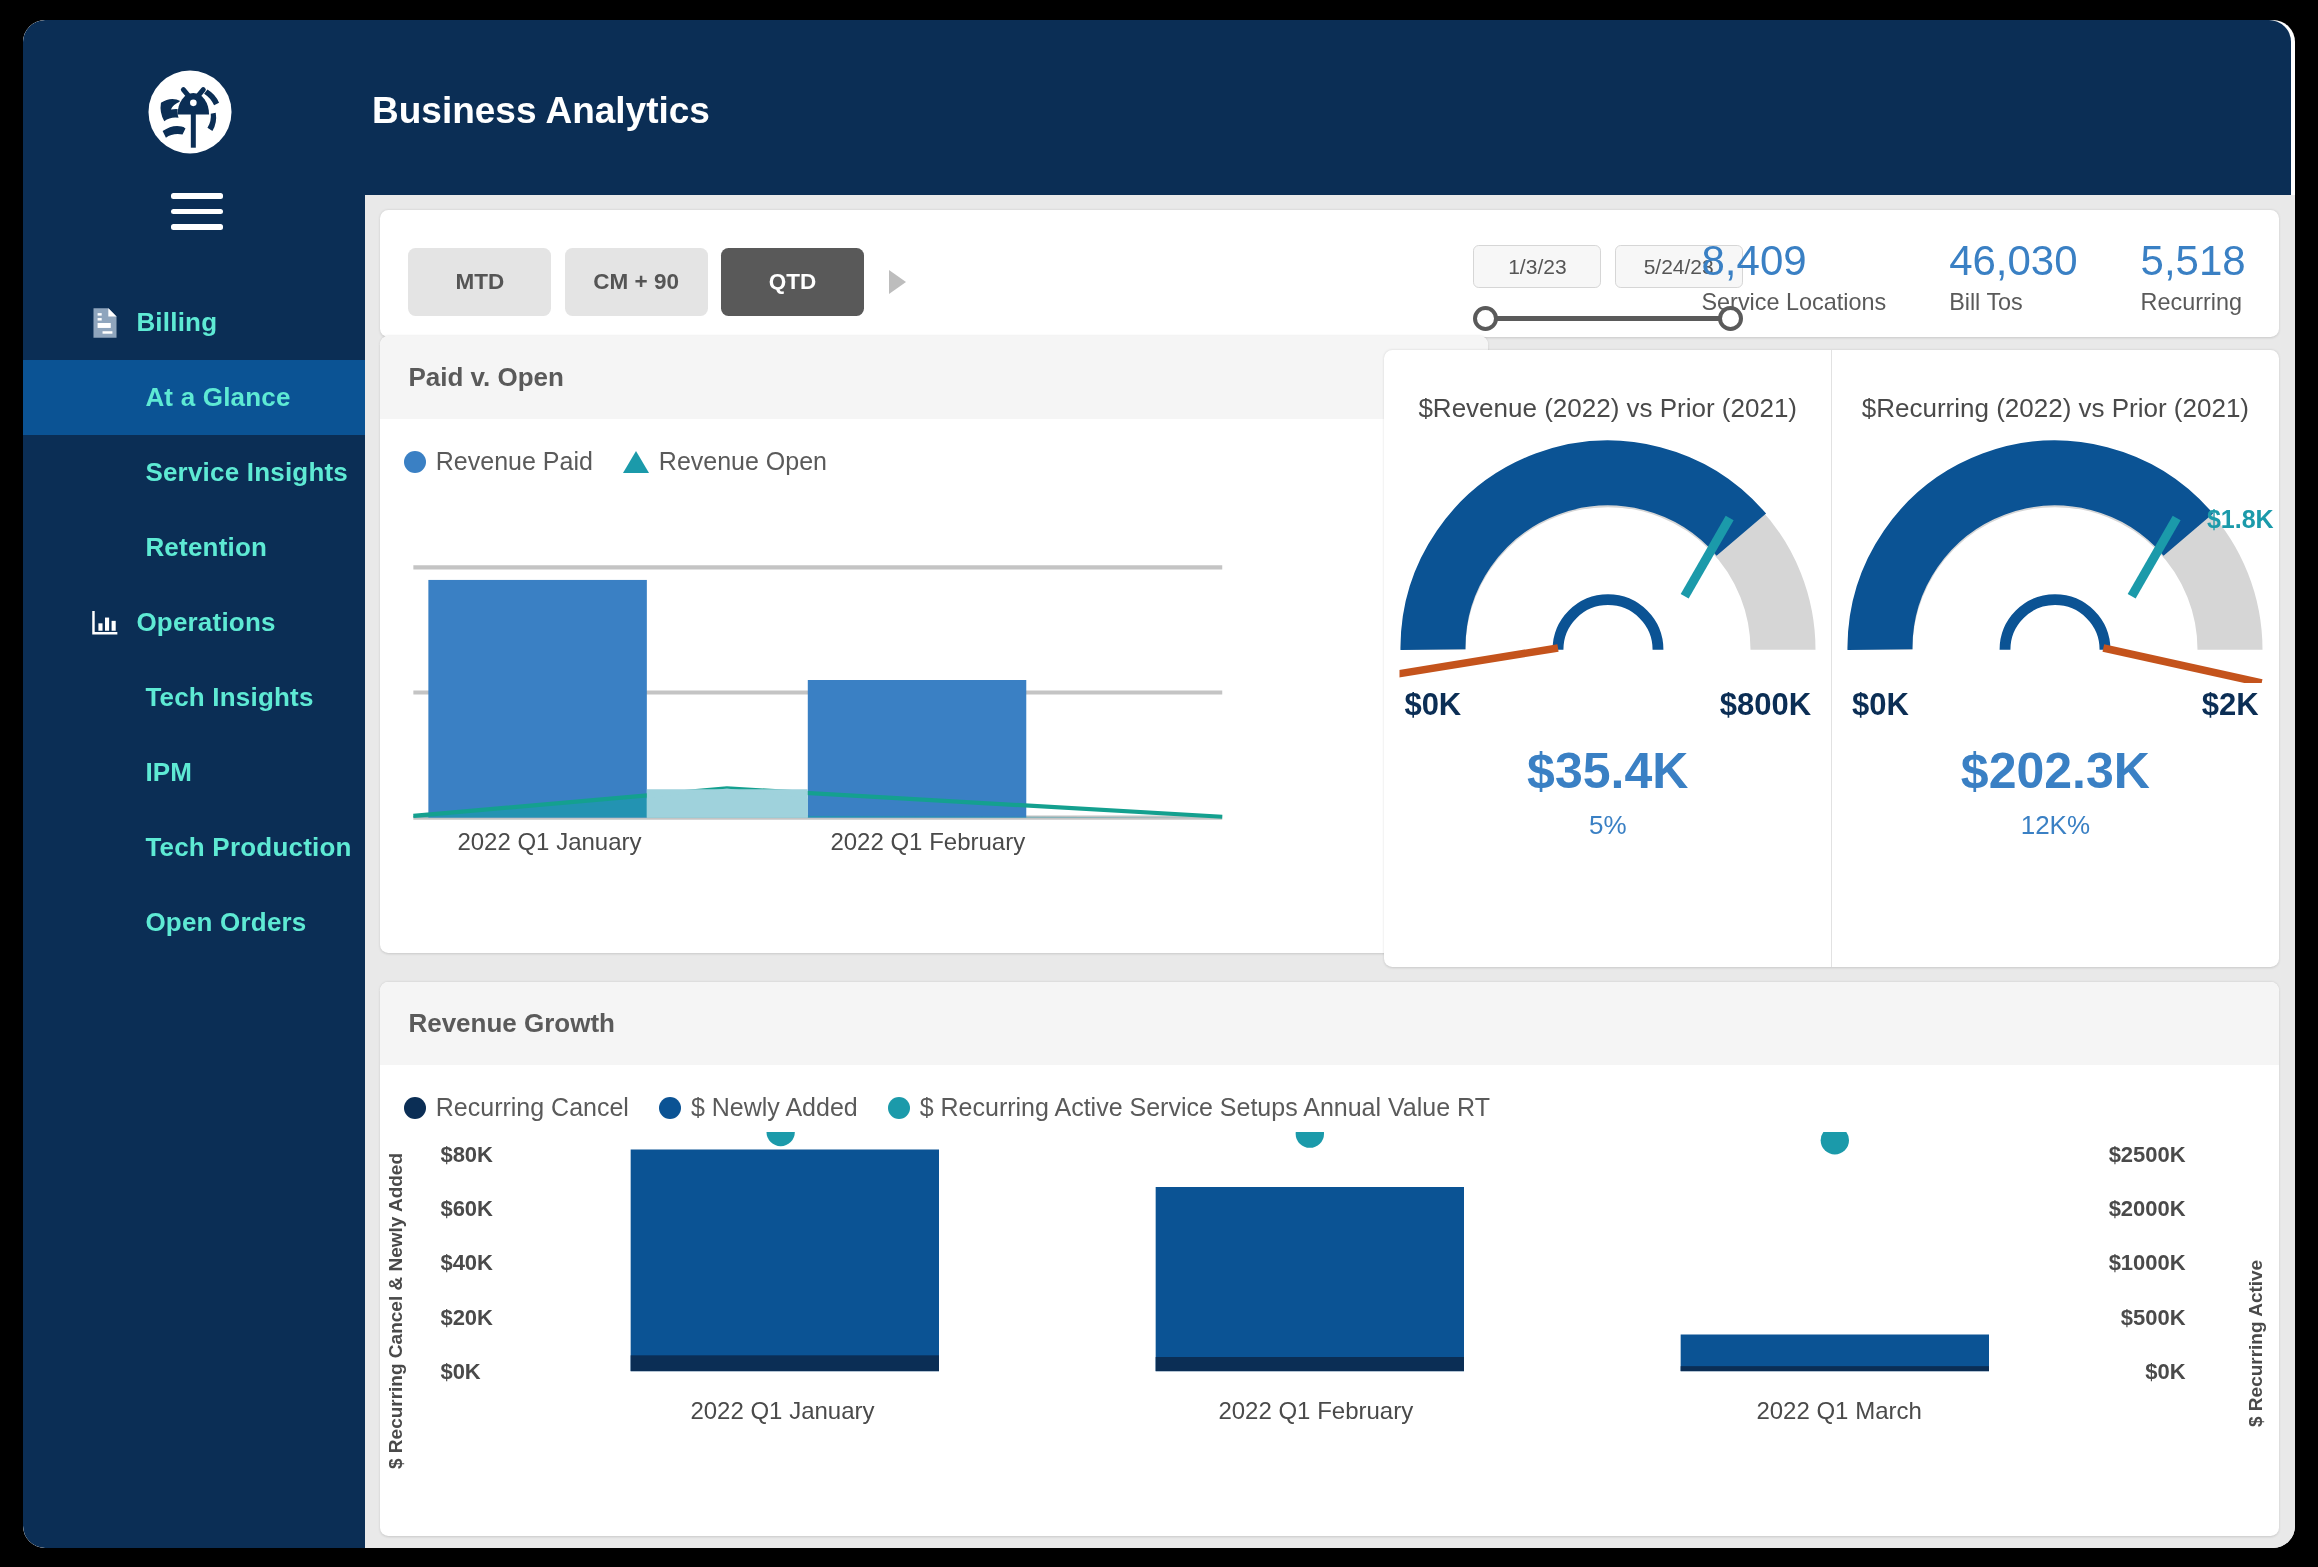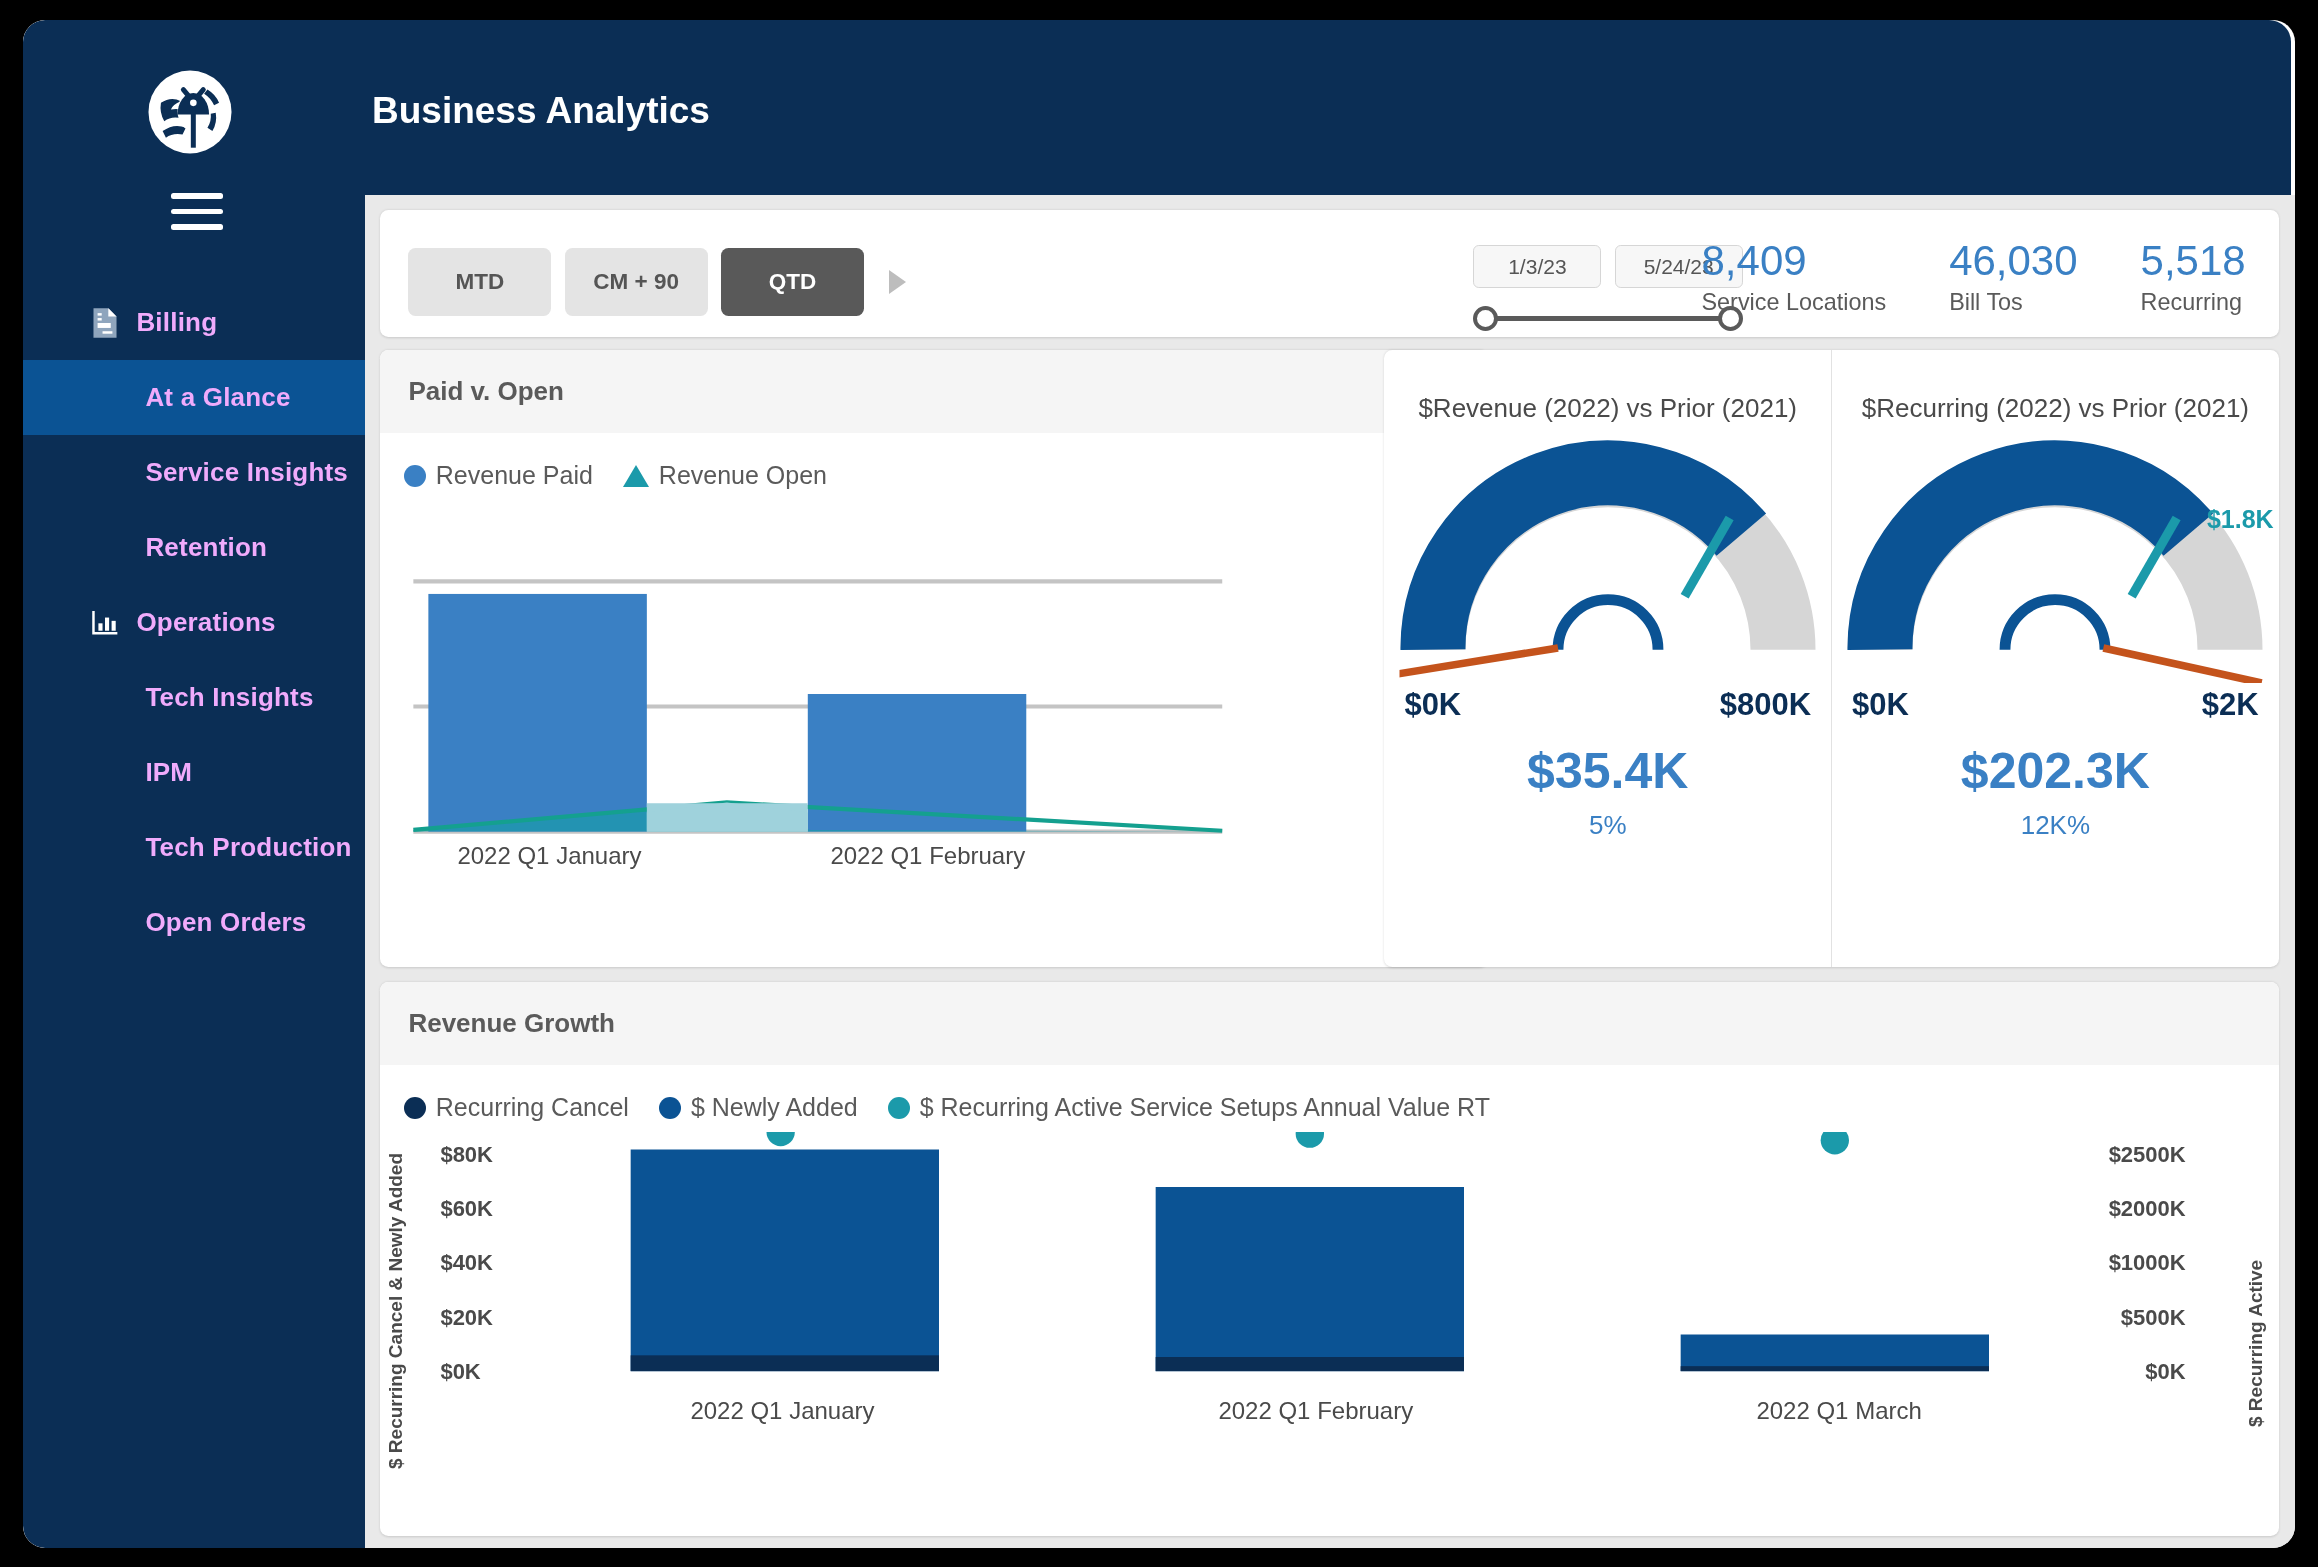--- a/index.html
+++ b/index.html
@@ -27,21 +27,21 @@
   .nav-hamburger span{ display:block; height:5.8px; background:#fff; border-radius:2.5px; }
   .nav-list{ position:absolute; top:265px; left:0; width:100%; }
   .nav-item{
     position:relative; height:75px; display:flex; align-items:center;
     padding-left:65px; cursor:pointer;
   }
   .nav-item.section{ padding-left:65px; }
   .nav-item.active{ background:#0b5394; }
   .nav-item .nv-icon{ width:33px; margin-right:15px; display:flex; align-items:center; justify-content:center; }
   .nav-item .nv-label{
-    color:#f0abfc; font-size:26px; font-weight:bold; letter-spacing:0.2px; white-space:nowrap;
+    color:#5eead4; font-size:26px; font-weight:bold; letter-spacing:0.2px; white-space:nowrap;
   }
   .nav-item.child{ padding-left:122px; }
   
   .header{
     position:absolute; left:342px; top:0; right:4px; height:175px;
     background:#0b2e55; border-radius:0 22px 0 0;
   }
   .header-title{
     position:absolute; left:-6.7px; top:70px; color:#fff;
     font-size:37px; font-weight:bold; padding-left:13.3px;
@@ -76,21 +76,21 @@
   .slider .knob{
     position:absolute; top:0; width:25px; height:25px; border-radius:50%;
     border:4.2px solid #5a5a5a; background:#fff;
   }
   .slider .knob.l{ left:0; } .slider .knob.r{ right:0; }
   .kpis{ position:absolute; right:33px; top:28px; display:flex; gap:63px; }
   .kpi{ text-align:left; }
   .kpi .v{ font-size:42px; color:#3a80c4; font-weight:500; line-height:1.1; }
   .kpi .l{ font-size:23.4px; color:#5a5a5a; margin-top:5px; }
   
-  .card-paid{ position:absolute; left:15px; top:155px; width:1108px; height:617px; }
+  .card-paid{ position:absolute; left:15px; top:141px; width:1108px; height:617px; }
   .card-header{
     height:83px; background:#f5f5f5; border-radius:8.3px 8.3px 0 0;
     display:flex; align-items:center; padding-left:28px;
   }
   .card-header .t{ font-size:26px; font-weight:bold; color:#5a5a5a; }
   .legend{ display:flex; align-items:center; gap:30px; padding:28px 0 0 23.4px; }
   .legend-item{ display:flex; align-items:center; gap:10px; font-size:25px; color:#5a5a5a; }
   .lg-dot{ width:22px; height:22px; border-radius:50%; }
   .lg-tri{ width:0;height:0;border-left:13.3px solid transparent;border-right:13.3px solid transparent; }
   .chart-po{ position:relative; width:100%; height:392px; margin-top:8.3px; }

